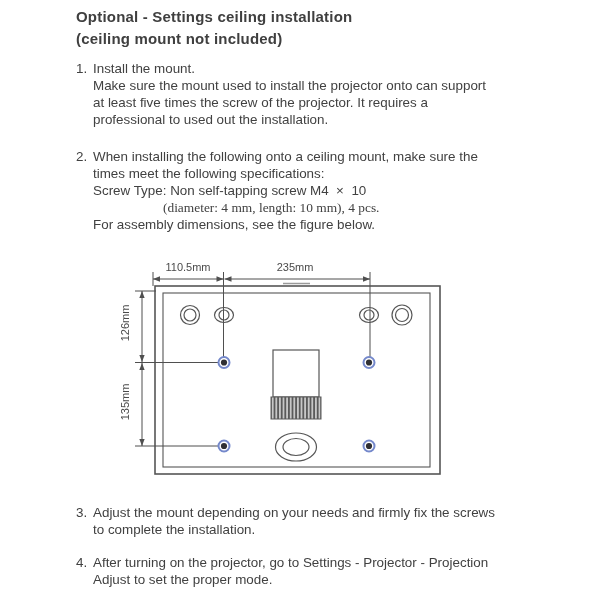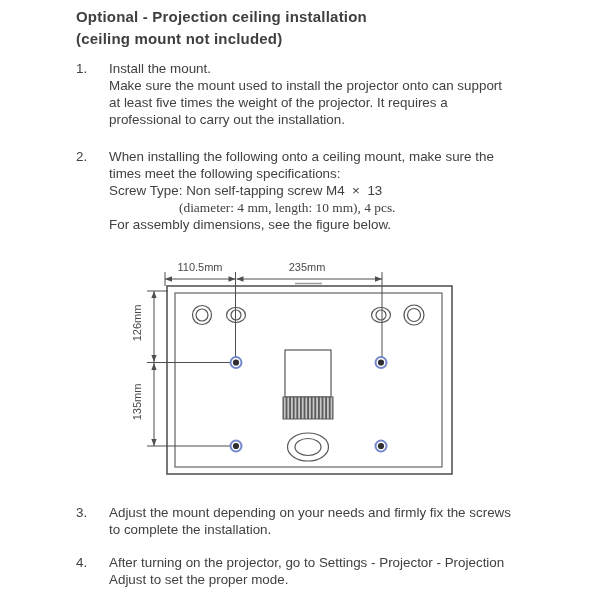--- a/index.html
+++ b/index.html
@@ -8,58 +8,58 @@
     font-family:"Liberation Sans", sans-serif; color:#414141; overflow:hidden;
   }
   .title {
     position:absolute; left:76px; top:6px;
     font-size:15px; line-height:22px; font-weight:700; color:#3f3f3f;
     letter-spacing:0.2px;
   }
   .step { position:absolute; left:76px; display:flex; }
   .num  { width:17px; flex:none; font-size:13.4px; line-height:17px; }
   .lines .line {
-    font-size:13.4px; line-height:17px; white-space:pre; color:#414141;margin-left:16px;
+    font-size:13.4px; line-height:17px; white-space:pre; color:#414141;
   }
   .line.indent { padding-left:70px;font-family:Liberation Serif, serif; }
   #step1 { top:60px; }
   #step2 { top:148px; }
   #step3 { top:504px; }
   #step4 { top:554px; }
-  .diagram { position:absolute; left:97px; top:250px; width:370px; height:245px; }
+  .diagram { position:absolute; left:85px; top:250px; width:370px; height:245px; }
   svg text {
     font-family:"Liberation Sans", sans-serif; font-size:11px; fill:#4a4a4a;
   }
 </style>
 </head>
 <body>
 
 <div id="page">
 
   <div class="title">
-    <div>Optional - Projection ceiling installation</div>
+    <div>Optional - Settings ceiling installation</div>
     <div>(ceiling mount not included)</div>
   </div>
 
   <div class="step" id="step1">
     <div class="num">1.</div>
     <div class="lines">
       <div class="line">Install the mount.</div>
       <div class="line">Make sure the mount used to install the projector onto can support</div>
-      <div class="line">at least five times the weight of the projector. It requires a</div>
-      <div class="line">professional to carry out the installation.</div>
+      <div class="line">at least five times the screw of the projector. It requires a</div>
+      <div class="line">professional to used out the installation.</div>
     </div>
   </div>
 
   <div class="step" id="step2">
     <div class="num">2.</div>
     <div class="lines">
       <div class="line">When installing the following onto a ceiling mount, make sure the</div>
       <div class="line">times meet the following specifications:</div>
-      <div class="line">Screw Type: Non self-tapping screw M4  ×  13</div>
+      <div class="line">Screw Type: Non self-tapping screw M4  ×  10</div>
       <div class="line indent">(diameter: 4 mm, length: 10 mm), 4 pcs.</div>
       <div class="line">For assembly dimensions, see the figure below.</div>
     </div>
   </div>
 
   <div class="diagram">
     <svg width="370" height="245" viewBox="85 250 370 245">
       <defs>
         <marker id="arr" viewBox="0 0 10 10" refX="10" refY="5" markerWidth="9" markerHeight="7" markerUnits="userSpaceOnUse" orient="auto-start-reverse">
           <path d="M0,1.2 L10,5 L0,8.8 Z" fill="#4f4f4f"></path>

